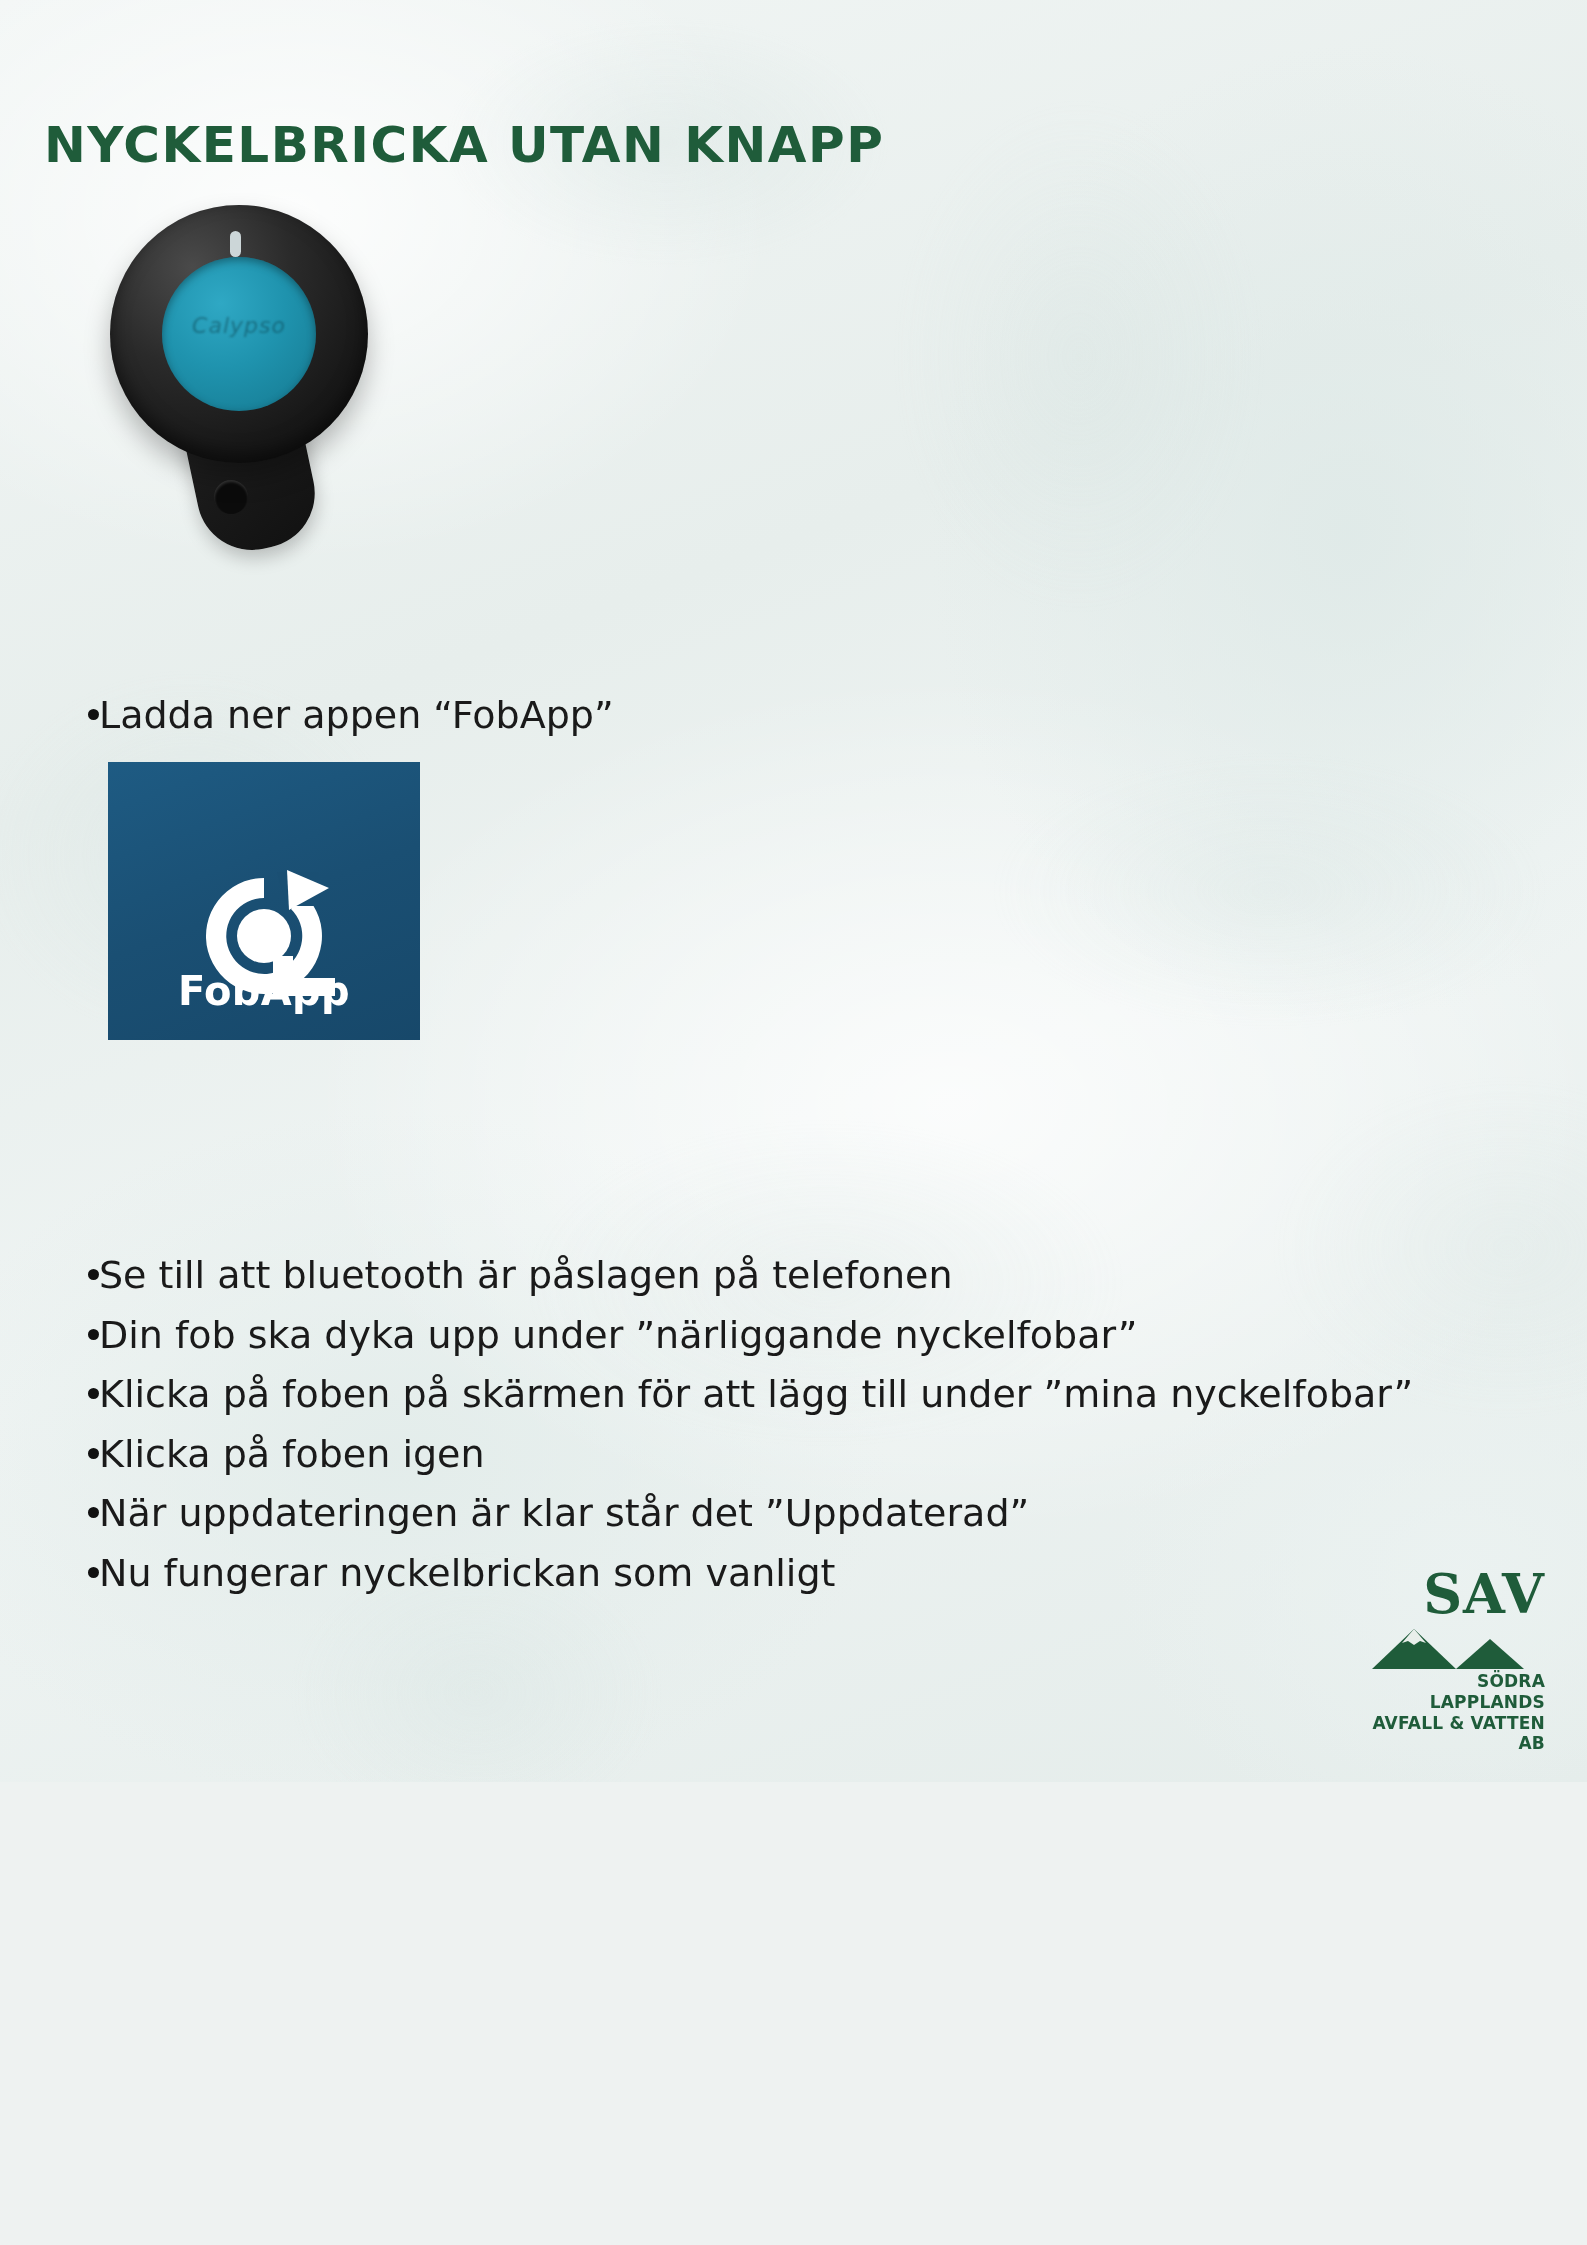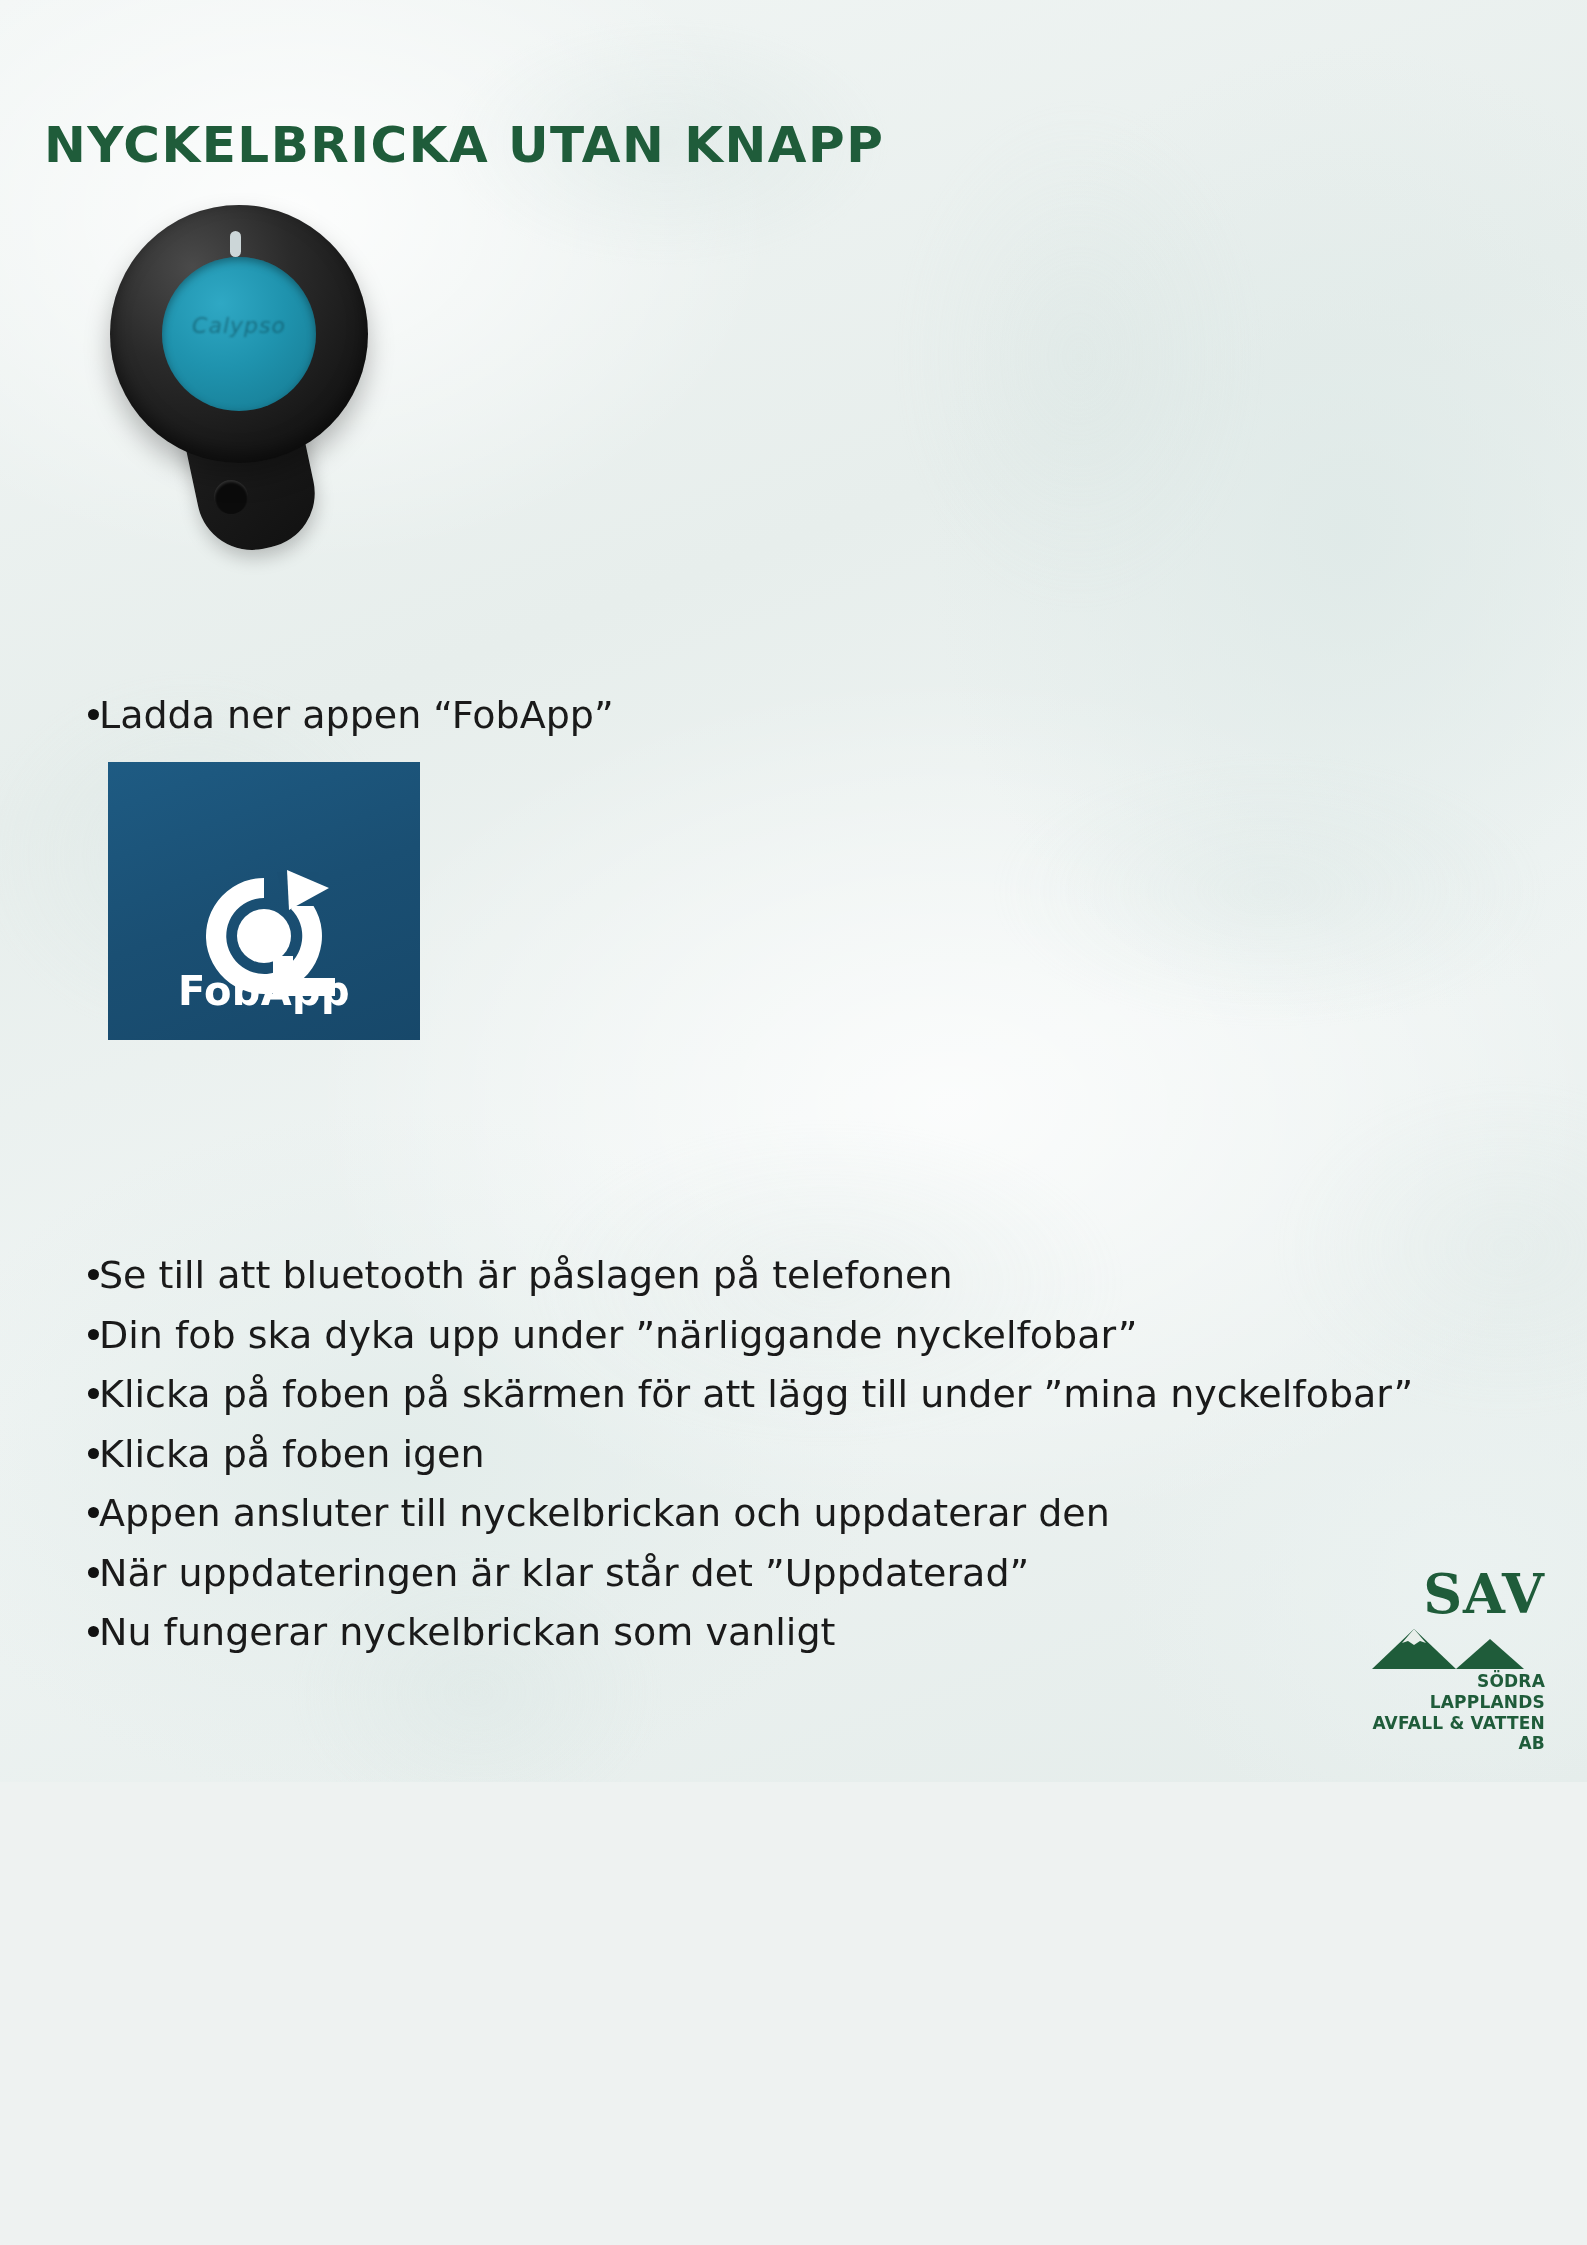--- a/index.html
+++ b/index.html
@@ -280,24 +280,20 @@
     <div class="bullet-line">
       <span class="bullet-dot"></span>
       <span class="bullet-text">Klicka på foben på skärmen för att lägg till under ”mina nyckelfobar”</span>
     </div>
     <div class="bullet-line">
       <span class="bullet-dot"></span>
       <span class="bullet-text">Klicka på foben igen</span>
     </div>
     <div class="bullet-line">
       <span class="bullet-dot"></span>
-      <span class="bullet-text">Appen ansluter till nyckelbrickan och uppdaterar den</span>
-    </div>
-    <div class="bullet-line">
-      <span class="bullet-dot"></span>
       <span class="bullet-text">När uppdateringen är klar står det ”Uppdaterad”</span>
     </div>
     <div class="bullet-line">
       <span class="bullet-dot"></span>
       <span class="bullet-text">Nu fungerar nyckelbrickan som vanligt</span>
     </div>
   </div>
 
   <div class="logo">
     <div class="sav">SAV</div>

